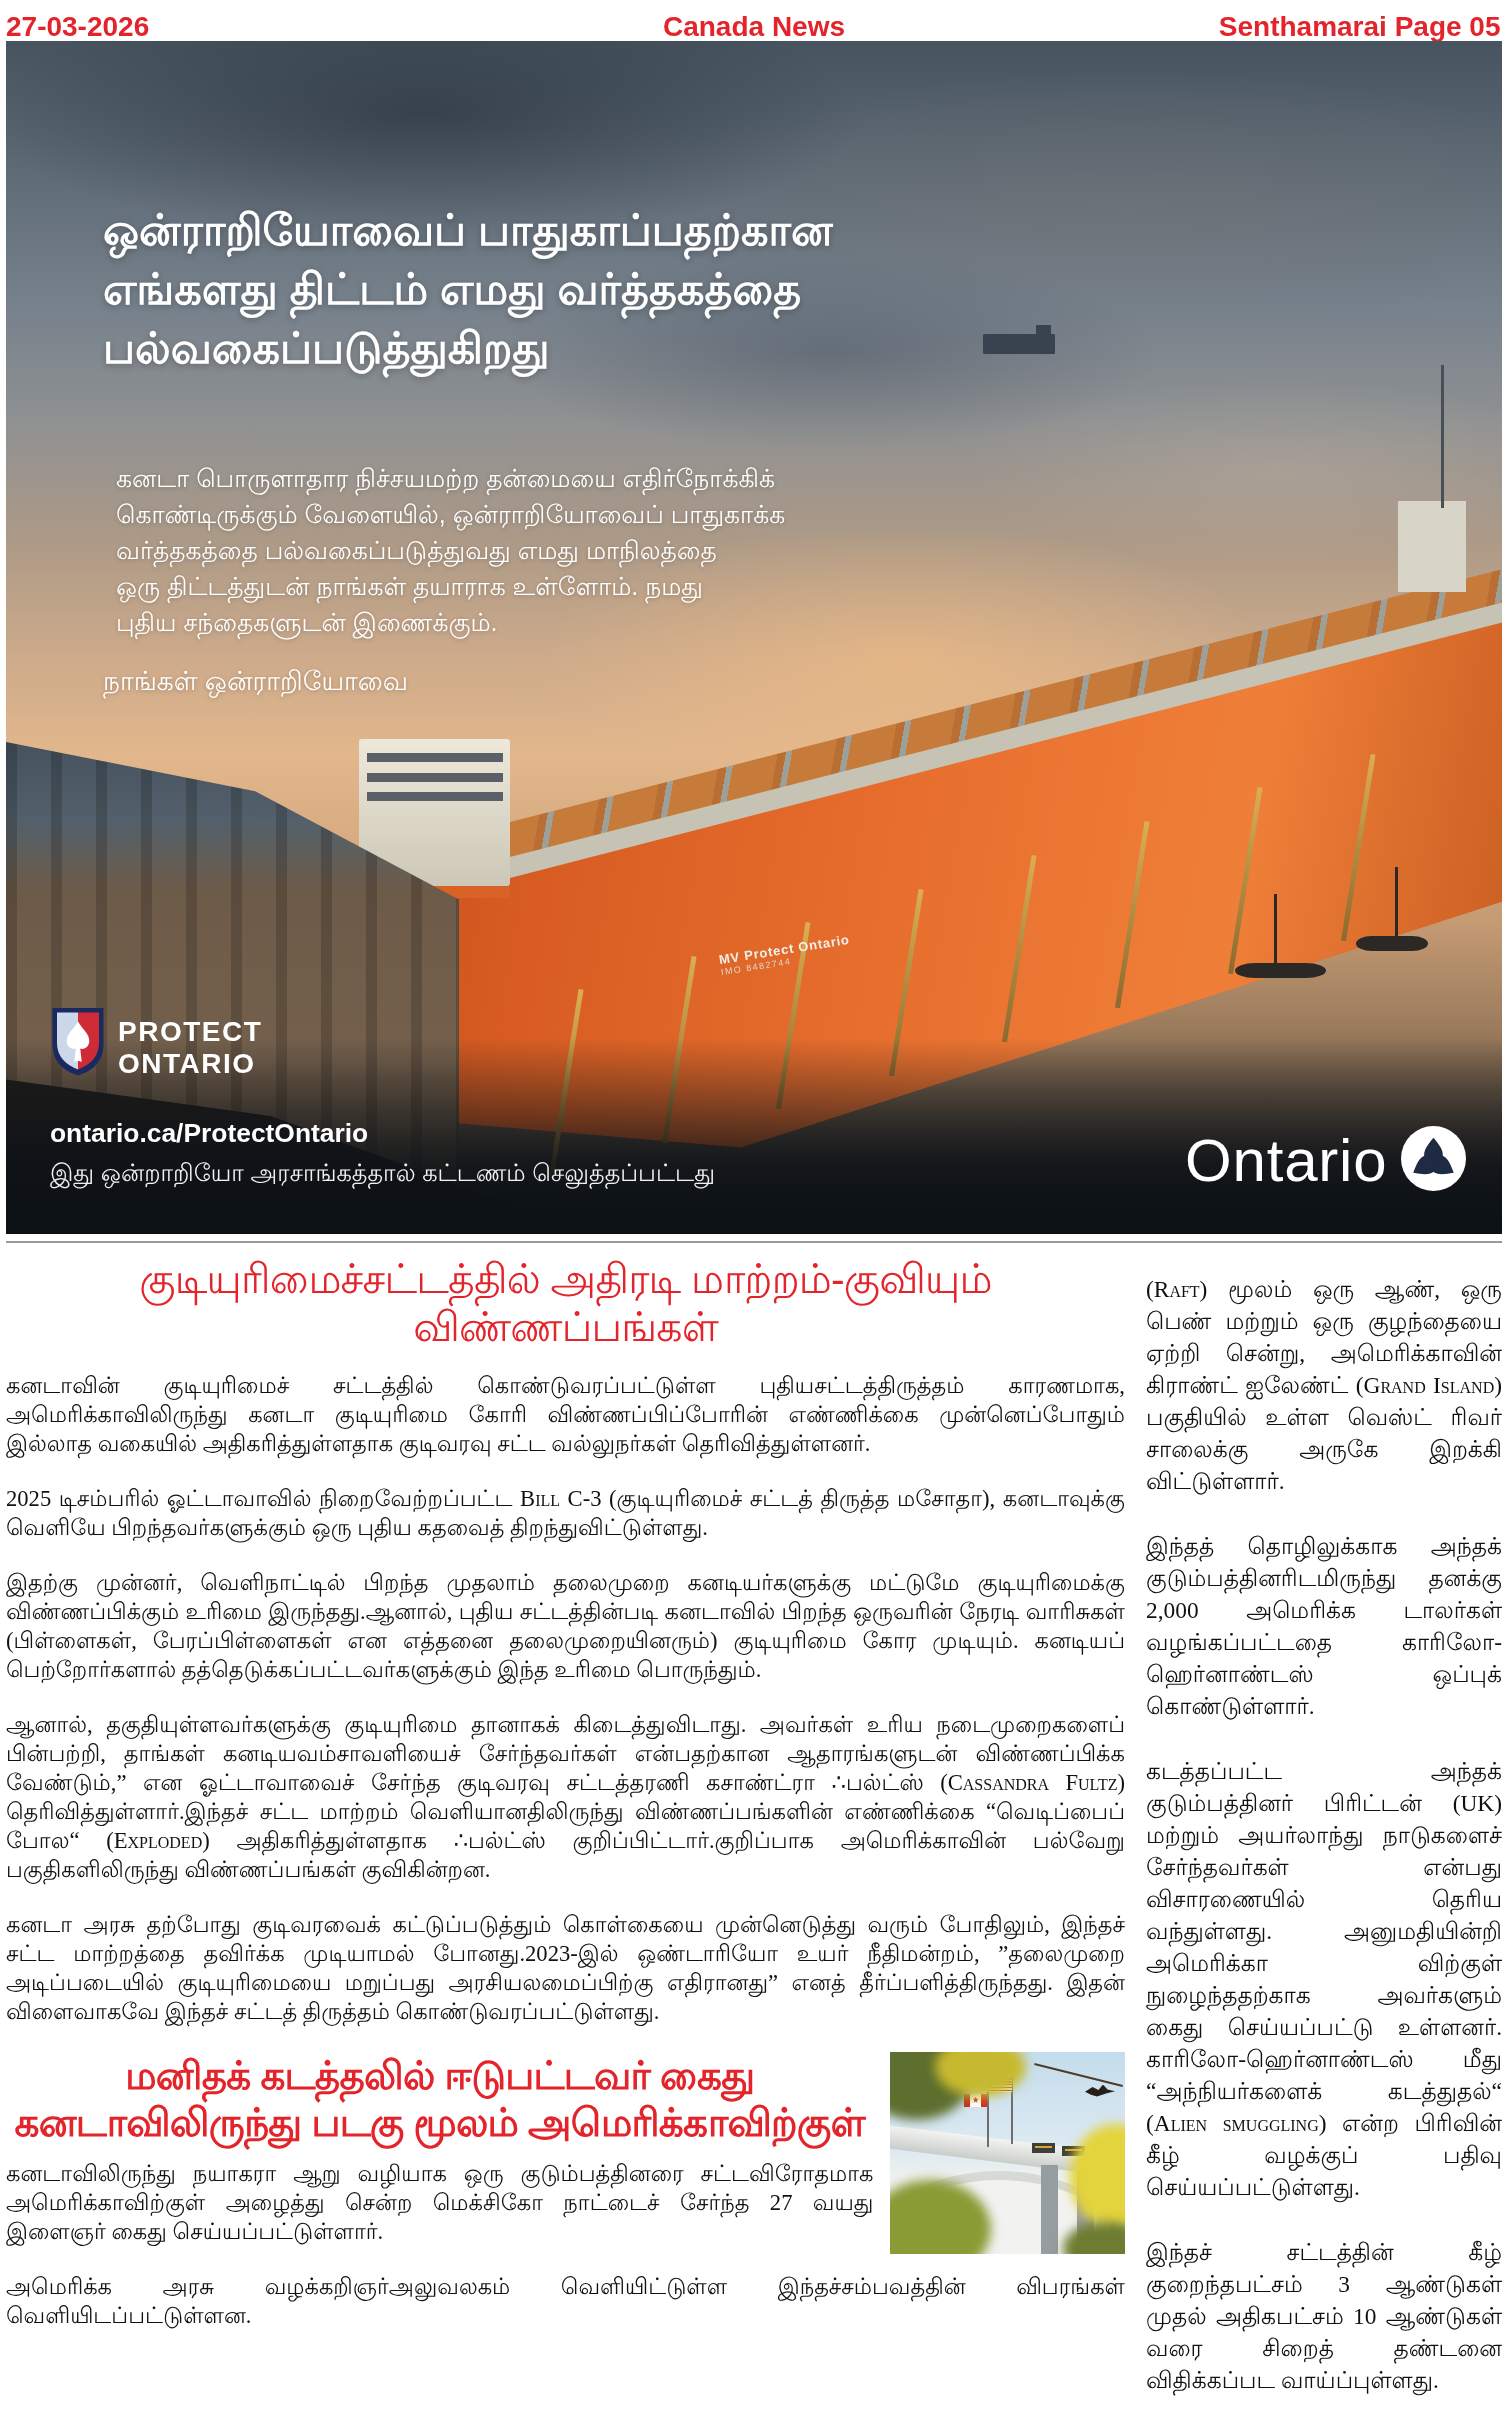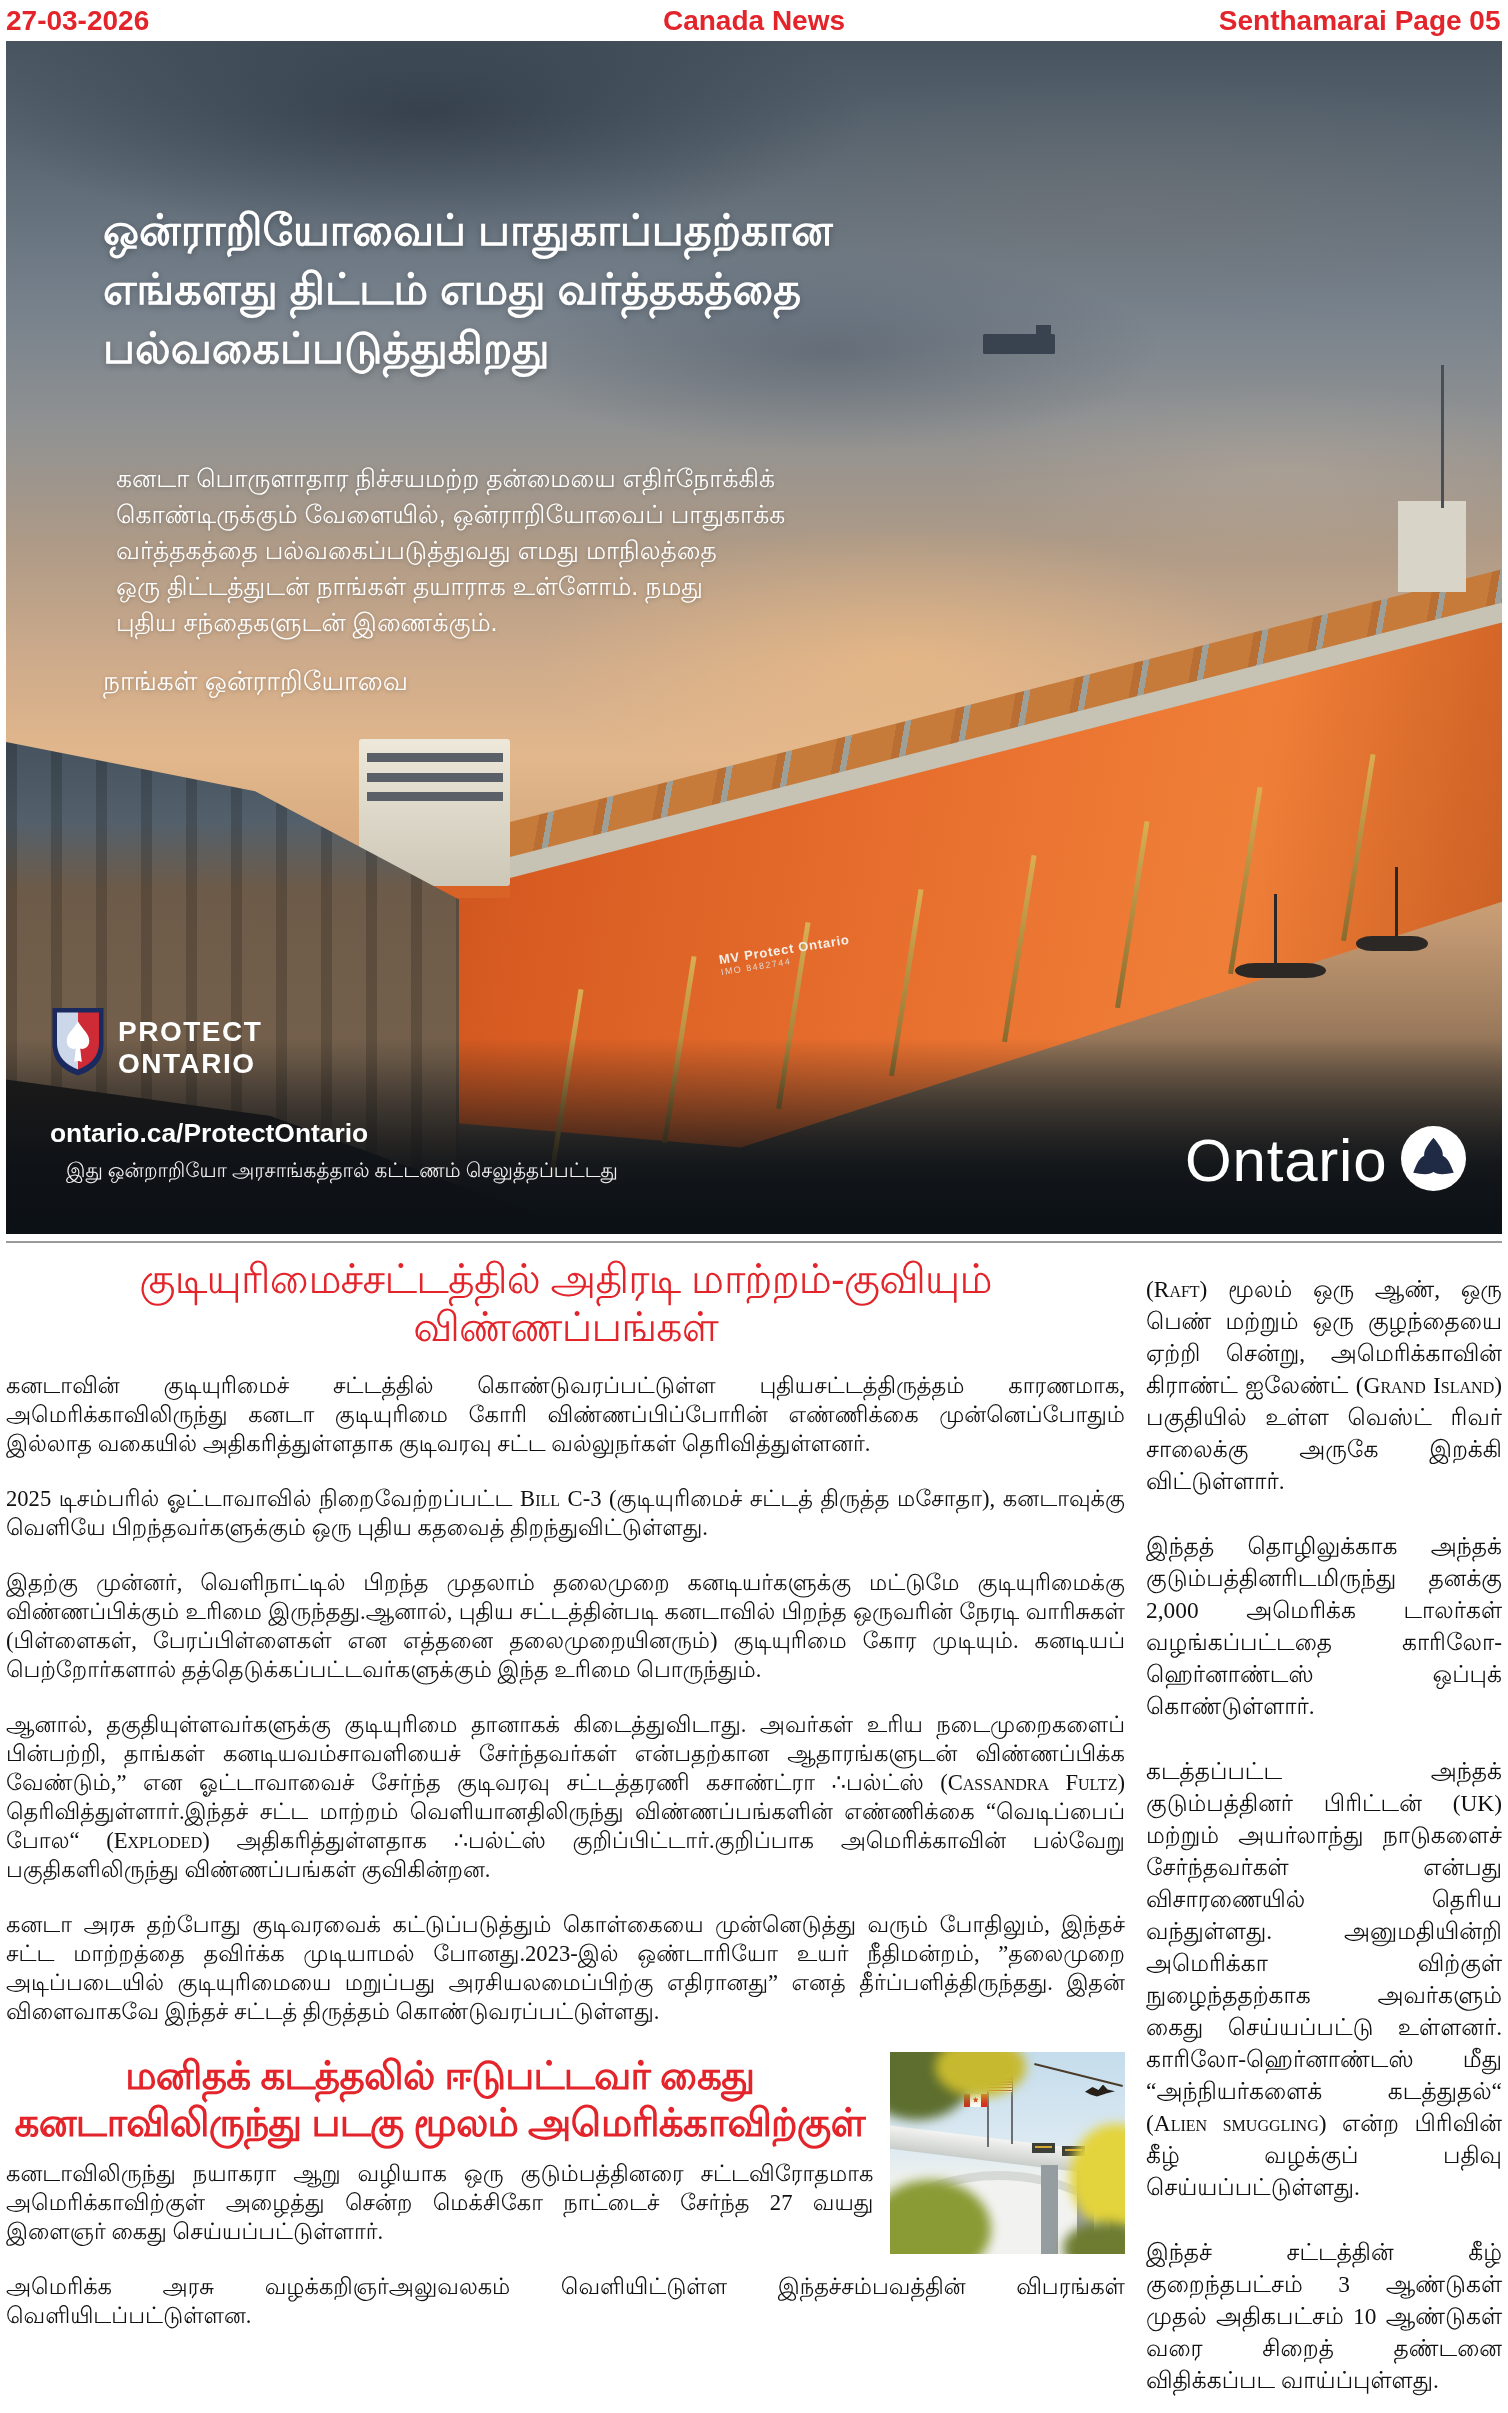--- a/index.html
+++ b/index.html
@@ -1,19 +1,19 @@
 <!DOCTYPE html>
 <html style="font-size:12px"><head>
 <meta charset="utf-8">
 <style>
   html,body{margin:0;padding:0;background:#fff;}
   .page{position:relative;width:1508px;height:2413px;background:#fff;overflow:hidden;
         font-family:"Liberation Serif", serif;color:#111;}
   
-  .hdr{position:absolute;left:6px;top:5px;width:1496px;height:33px;
+  .hdr{position:absolute;left:6px;top:11px;width:1496px;height:33px;
        font-family:"Liberation Sans", sans-serif;font-weight:bold;font-size:28px;color:#e3242b;}
   .hdr .l{position:absolute;left:0;top:0;}
   .hdr .c{position:absolute;left:0;right:0;text-align:center;top:0;}
   .hdr .r{position:absolute;right:1.5px;top:0;}
   
   .ad{position:absolute;left:6px;top:41px;width:1496px;height:1193px;overflow:hidden;
       background:linear-gradient(180deg,#47545f 0%,#5c6873 10%,#76818c 22%,#8f9192 32%,
                  #ad9a87 42%,#ceab8b 52%,#e2b78c 60%,#d8ab80 67%,#c49a73 74%,
                  #9a7a5c 83%,#4b4238 93%,#171d24 100%);}
   .clouds{position:absolute;inset:0;
@@ -59,22 +59,22 @@
         font-weight:bold;font-size:43px;line-height:59px;text-shadow:0 1.5px 6px rgba(0,0,0,.25);}
   .ad-body{position:absolute;left:110px;top:419px;color:#fff;font-family:"Liberation Sans", sans-serif;
         font-size:25px;line-height:36px;text-shadow:0 0.8px 4.5px rgba(0,0,0,.25);}
   .ad-slogan{position:absolute;left:97px;top:620px;color:#fff;font-family:"Liberation Sans", sans-serif;
         font-size:26.4px;line-height:40px;text-shadow:0 0.8px 4.5px rgba(0,0,0,.25);}
   .po-logo{position:absolute;left:44px;top:964px;display:flex;align-items:flex-start;}
   .po-text{margin-left:12px;margin-top:10.6px;color:#fff;font-family:"Liberation Sans", sans-serif;
         font-weight:bold;font-size:28px;line-height:32px;letter-spacing:1.5px;}
   .ad-url{position:absolute;left:44px;top:1077px;color:#fff;font-family:"Liberation Sans", sans-serif;
         font-weight:bold;font-size:26.4px;}
-  .ad-paid{position:absolute;left:60px;top:1118px;color:#f2f2f2;font-family:Liberation Serif, serif;
-        font-size:20px;}
+  .ad-paid{position:absolute;left:44px;top:1118px;color:#f2f2f2;font-family:Liberation Sans, sans-serif;
+        font-size:24px;}
   .ontario-mark{position:absolute;right:36px;top:1085px;display:flex;align-items:center;gap:13.6px;}
   .ontario-word{color:#fff;font-family:"Liberation Sans", sans-serif;font-size:60px;font-weight:500;letter-spacing:0.8px;}
   
   .rule{position:absolute;left:6px;top:1241px;width:1496px;height:0;border-top:2.3px double #9a9a9a;}
   
   .leftcol{position:absolute;left:6px;top:1252px;width:1119px;}
   .rightcol{position:absolute;left:1146px;top:1252px;width:356px;}
   .red-head{color:#e3242b;font-family:"Liberation Sans", sans-serif;font-weight:normal;
         font-size:41px;line-height:48px;text-align:center;letter-spacing:-0.8px;margin:3px 0 19.6px 0;}
   .red-head2{color:#e3242b;font-family:"Liberation Sans", sans-serif;font-weight:bold;

